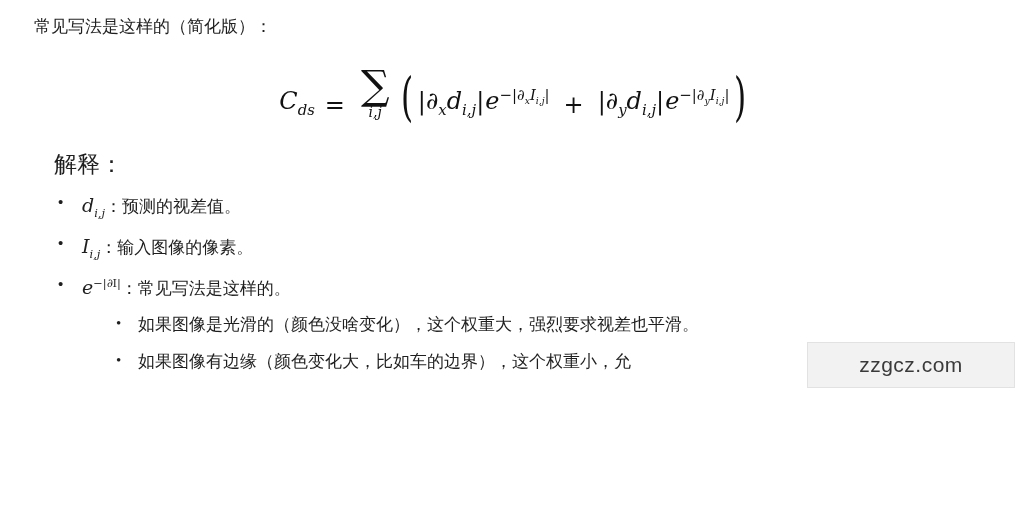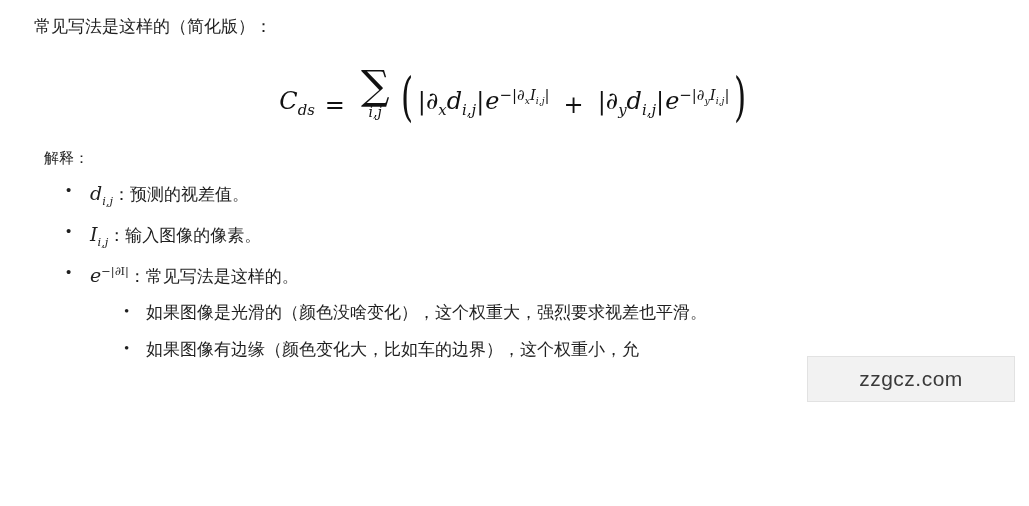--- a/index.html
+++ b/index.html
@@ -73,26 +73,26 @@
     font-weight: 300;
     line-height: 0.8;
     transform: scaleX(0.6);
     display: inline-block;
     margin: 0 1px;
   }
   .eq-mid { margin: 0 10px; }
   .plus { margin: 0 14px; }
   .expterm { margin-left: 1px; }
   .section-label {
-    font-size: 15px;
-    margin: 0 0 10px 10px;
+    font-size: 23px;
+    margin: 0 0 10px 20px;
   }
   ul.lvl1 {
     list-style: none;
-    margin: 8px;
+    margin: 0;
     padding: 0 0 0 18px;
   }
   ul.lvl1 > li {
     position: relative;
     font-size: 17px;
     line-height: 1.62;
     margin-bottom: 9px;
     padding-left: 30px;
   }
   ul.lvl1 > li::before {
@@ -127,21 +127,21 @@
   .math {
     font-family: "DejaVu Serif", serif;
     font-style: italic;
     font-size: 19px;
   }
   .math .sub { font-size: 0.6em; }
   .math .sup { font-size: 0.6em; font-style: normal; }
   .watermark {
     position: absolute;
     right: 14px;
-    bottom: 6px;
+    bottom: 20px;
     width: 206px;
     height: 44px;
     background: #f2f2f2;
     border: 1px solid #e2e2e2;
     display: flex;
     align-items: center;
     justify-content: center;
     font-size: 21px;
     color: #3a3a3a;
     letter-spacing: 0.5px;

